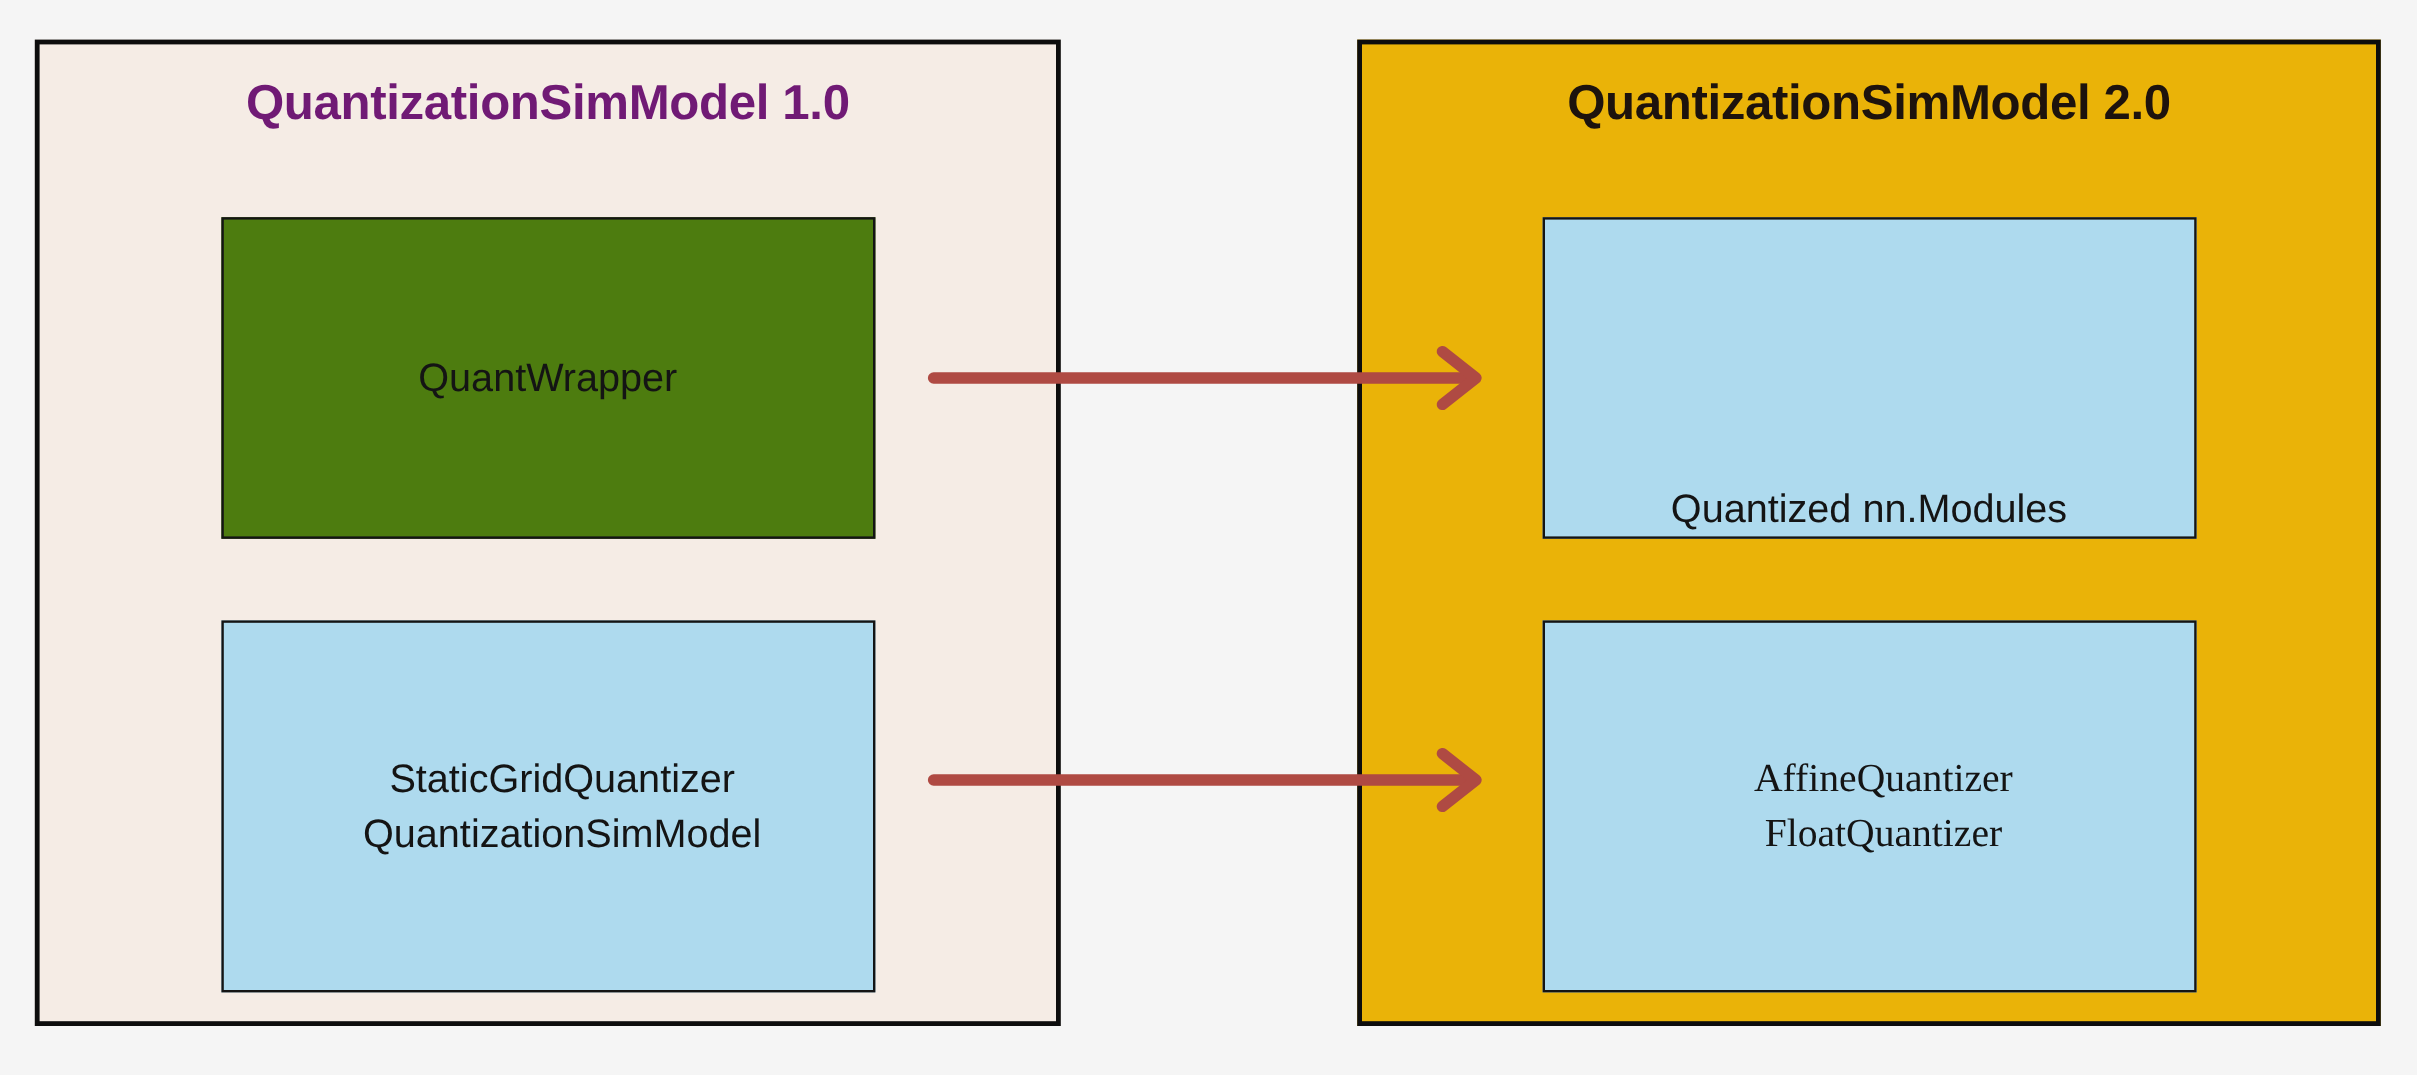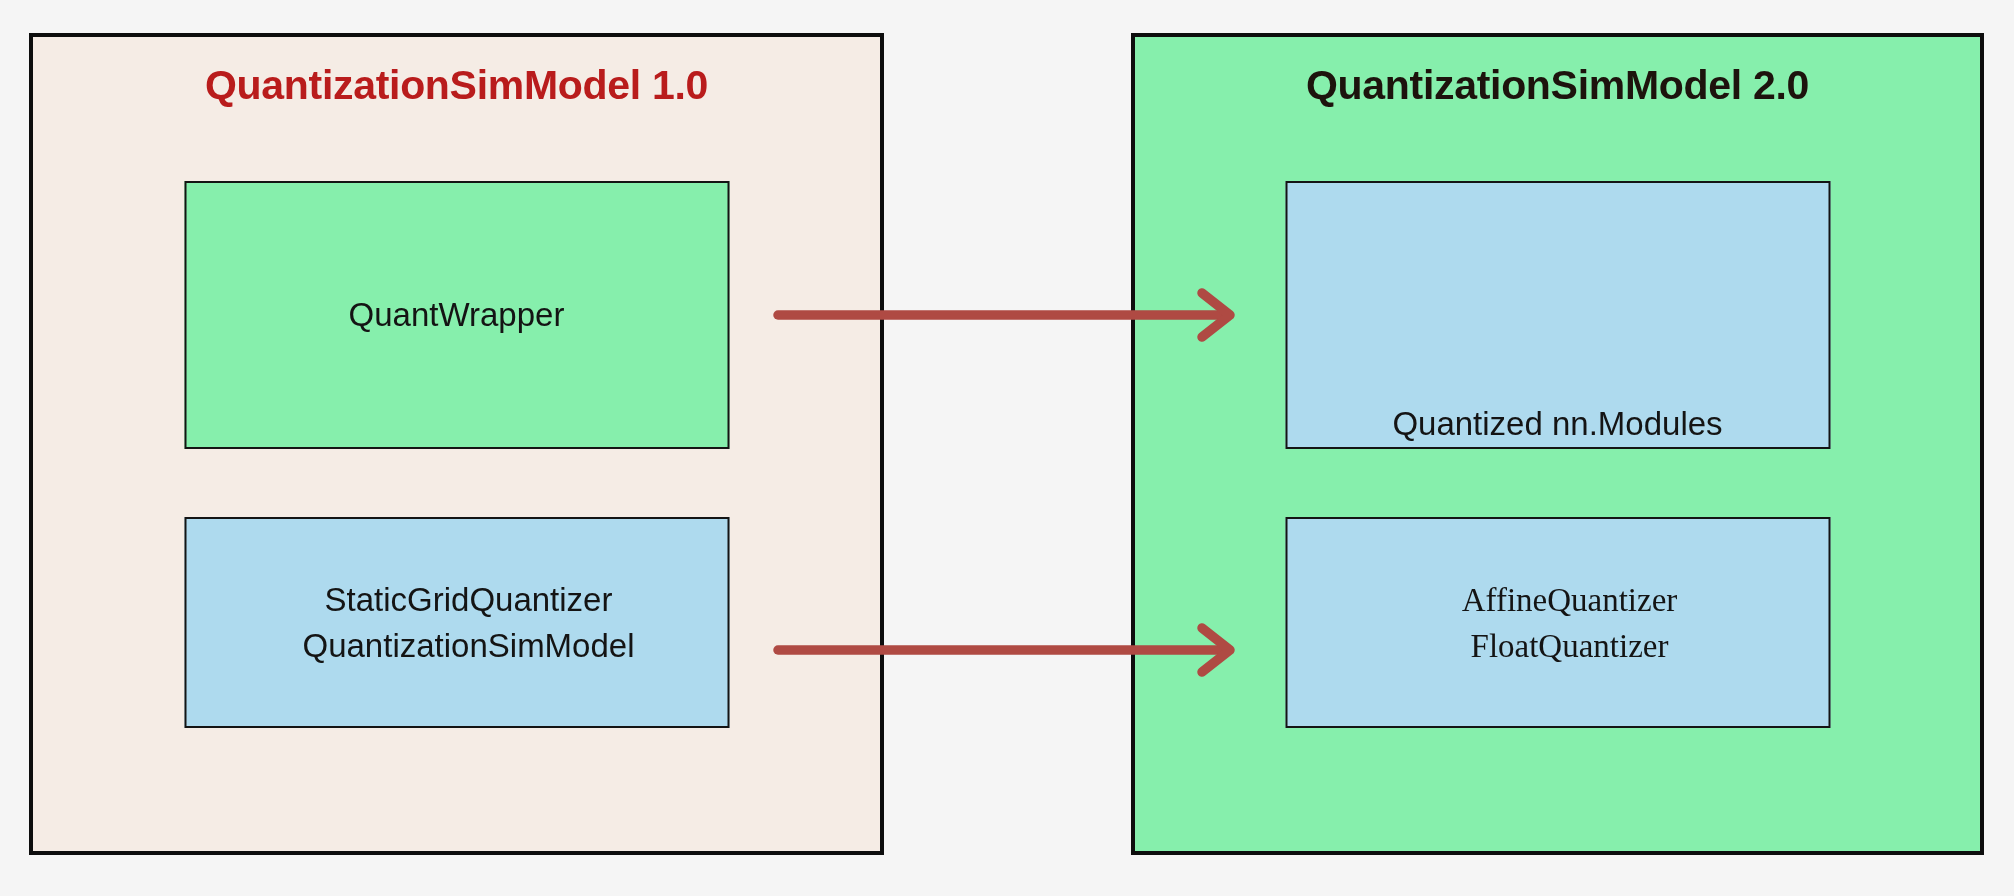--- a/index.html
+++ b/index.html
@@ -48,21 +48,21 @@
     display: flex;
     flex-direction: column;
     align-items: center;
     justify-content: center;
     text-align: center;
     font-size: 33px;
     line-height: 46px;
     color: #141414;
   }
   .node-top    { top: 144px; height: 268px; }
-  .node-bottom { top: 480px; height: 211px; padding-left: 24px; }
+  .node-bottom { top: 480px; height: 310px; padding-left: 24px; }
   .arrow-svg {
     position: absolute;
     width: 480px;
     height: 80px;
     overflow: visible;
   }
   .arrow-1 { left: 762px; top: 280px; }
   .arrow-2 { left: 762px; top: 615px; }
   .arrow-svg line, .arrow-svg polyline {
     fill: none;
@@ -71,33 +71,33 @@
     stroke-linecap: round;
     stroke-linejoin: round;
   }
 </style>
 </head>
 <body>
 
 <div class="stage" style="background: rgb(245, 245, 245);">
 
   <div class="panel panel-left" style="background: rgb(245, 236, 229); border-color: rgb(13, 13, 13);">
-    <div class="panel-title" style="color: #b91c1c;">QuantizationSimModel 1.0</div>
+    <div class="panel-title" style="color: #701a75;">QuantizationSimModel 1.0</div>
 
-    <div class="node-box node-top" style="background: #86efac; border-color: rgb(20, 20, 20); color: rgb(20, 20, 20); text-align: right;">
+    <div class="node-box node-top" style="background: #4d7c0f; border-color: rgb(20, 20, 20); color: rgb(20, 20, 20); text-align: right;">
       <div>QuantWrapper</div>
     </div>
 
     <div class="node-box node-bottom" style="background: rgb(174, 218, 238); border-color: rgb(20, 20, 20); color: rgb(20, 20, 20);">
       <div>StaticGridQuantizer</div>
       <div>QuantizationSimModel</div>
     </div>
   </div>
 
-  <div class="panel panel-right" style="background: #86efac; border-color: rgb(13, 13, 13);">
+  <div class="panel panel-right" style="background: #eab308; border-color: rgb(13, 13, 13);">
     <div class="panel-title" style="color: rgb(29, 19, 13);">QuantizationSimModel 2.0</div>
 
     <div class="node-box node-top" style="background: rgb(174, 218, 238); border-color: rgb(20, 20, 20); color: rgb(20, 20, 20); justify-content: flex-end;">
       <div>Quantized nn.Modules</div>
     </div>
 
     <div class="node-box node-bottom" style="background: rgb(174, 218, 238); border-color: rgb(20, 20, 20); color: rgb(20, 20, 20); font-family: Liberation Serif, serif;">
       <div>AffineQuantizer</div>
       <div>FloatQuantizer</div>
     </div>

